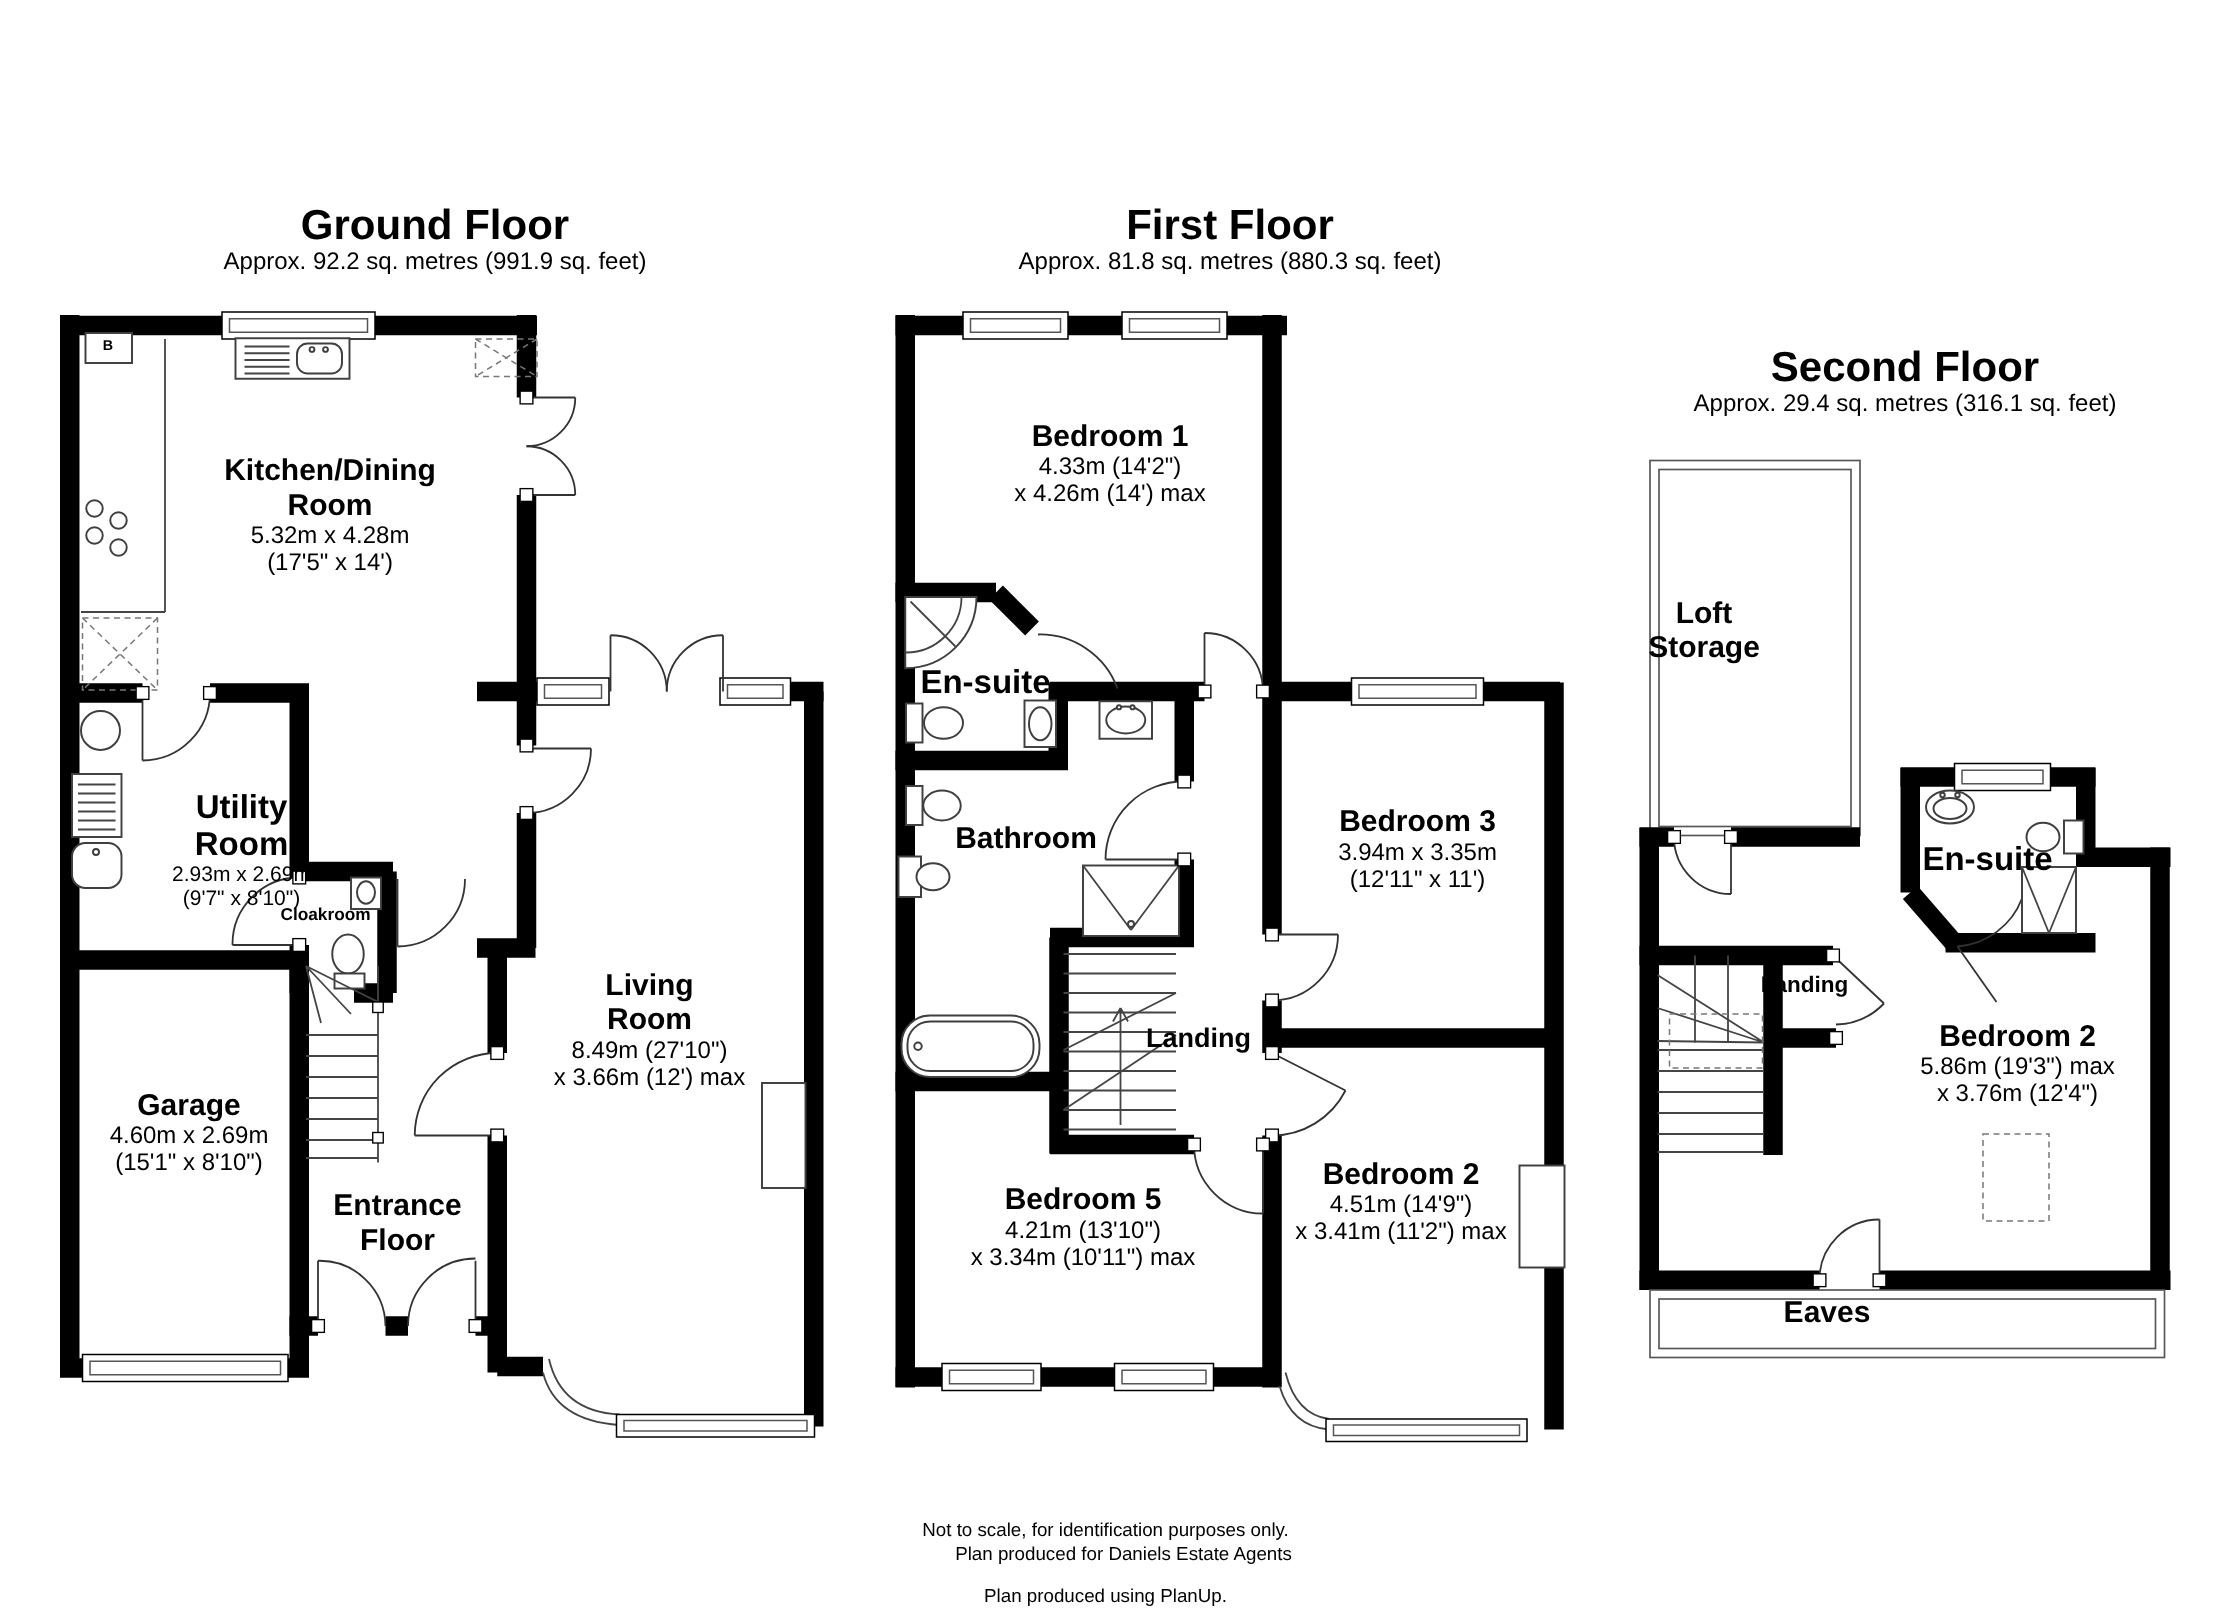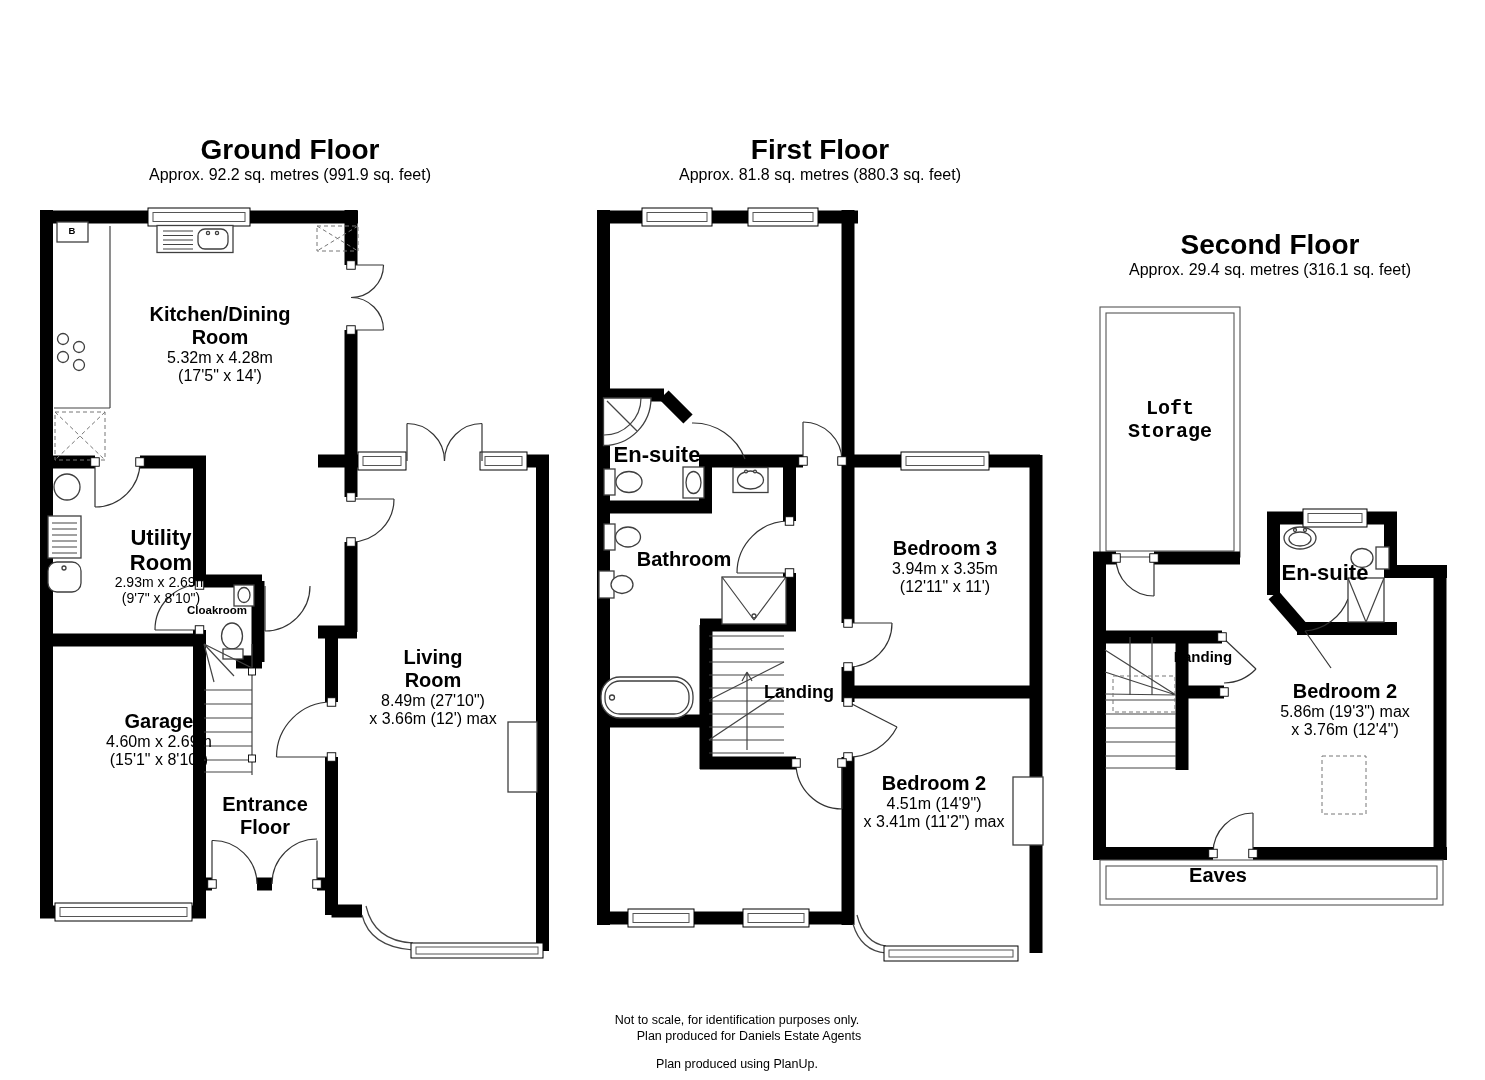--- a/index.html
+++ b/index.html
@@ -405,60 +405,70 @@
   </div>
   <div class="lbl" style="left:161px;top:525px;">
     <div class="b fs17">Utility</div>
     <div class="b fs17">Room</div>
     <div class="fs14">2.93m x 2.69m</div>
     <div class="fs14">(9'7" x 8'10")</div>
   </div>
   <div class="lbl" style="left:217px;top:604px;">
     <div class="b fs12">Cloakroom</div>
   </div>
-  <div class="lbl" style="left:126px;top:710px;margin-left:33px;">
+  <div class="lbl" style="left:126px;top:726px;">
     <div class="b fs20">Garage</div>
     <div class="fs16">4.60m x 2.69m</div>
     <div class="fs16">(15'1" x 8'10")</div>
   </div>
   <div class="lbl" style="left:433px;top:646px;">
     <div class="b fs20">Living</div>
     <div class="b fs20">Room</div>
     <div class="fs16">8.49m (27'10")</div>
     <div class="fs16">x 3.66m (12') max</div>
   </div>
   <div class="lbl" style="left:265px;top:793px;">
     <div class="b fs20">Entrance</div>
     <div class="b fs20">Floor</div>
   </div>
   <div class="lbl" style="left:72px;top:226px;">
     <div class="b fs9">B</div>
   </div>
 
+  <div class="lbl" style="left:740px;top:280px;">
+    <div class="b fs20">Bedroom 1</div>
+    <div class="fs16">4.33m (14'2")</div>
+    <div class="fs16">x 4.26m (14') max</div>
+  </div>
   <div class="lbl" style="left:657px;top:442px;">
     <div class="b fs17">En-suite</div>
   </div>
   <div class="lbl" style="left:684px;top:548px;">
     <div class="b fs20">Bathroom</div>
   </div>
   <div class="lbl" style="left:945px;top:537px;">
     <div class="b fs20">Bedroom 3</div>
     <div class="fs16">3.94m x 3.35m</div>
     <div class="fs16">(12'11" x 11')</div>
   </div>
   <div class="lbl" style="left:799px;top:682px;">
     <div class="b fs18">Landing</div>
   </div>
+  <div class="lbl" style="left:722px;top:789px;">
+    <div class="b fs20">Bedroom 5</div>
+    <div class="fs16">4.21m (13'10")</div>
+    <div class="fs16">x 3.34m (10'11") max</div>
+  </div>
   <div class="lbl" style="left:934px;top:772px;">
     <div class="b fs20">Bedroom 2</div>
     <div class="fs16">4.51m (14'9")</div>
     <div class="fs16">x 3.41m (11'2") max</div>
   </div>
 
-  <div class="lbl" style="left:1170px;top:398px;font-family:Liberation Mono, monospace;">
+  <div class="lbl" style="left:1136px;top:398px;">
     <div class="b fs20">Loft</div>
     <div class="b fs20">Storage</div>
   </div>
   <div class="lbl" style="left:1325px;top:560px;">
     <div class="b fs17">En-suite</div>
   </div>
   <div class="lbl" style="left:1203px;top:648px;">
     <div class="b fs15">Landing</div>
   </div>
   <div class="lbl" style="left:1345px;top:680px;">

